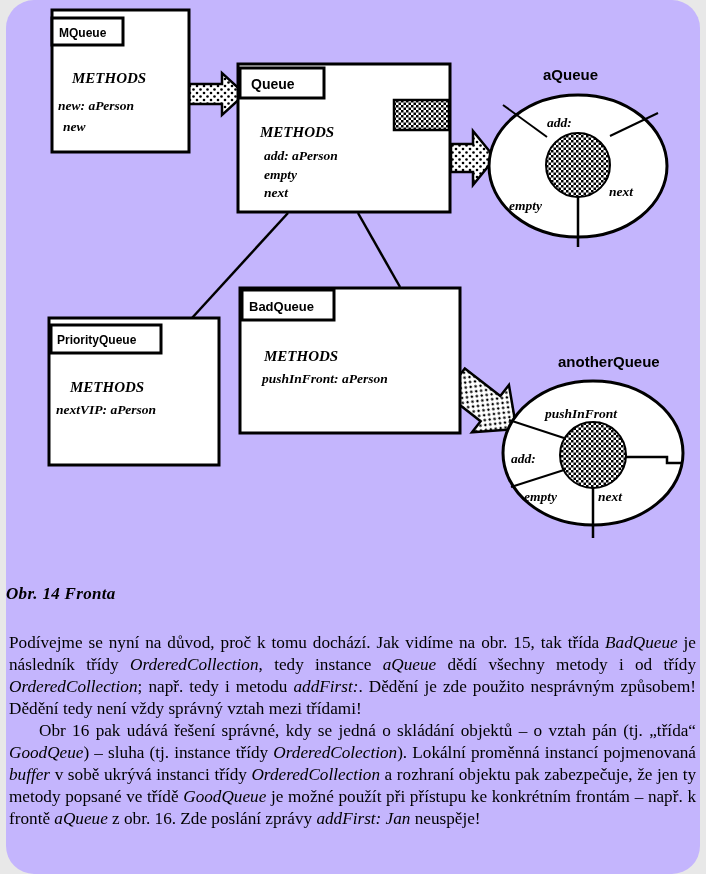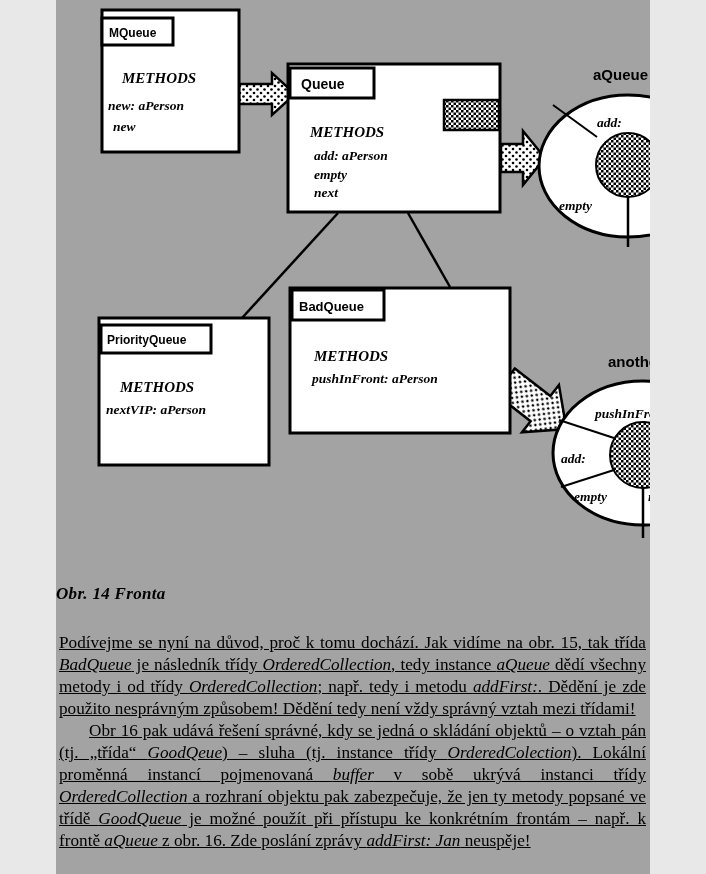--- a/index.html
+++ b/index.html
@@ -1,41 +1,41 @@
 <!DOCTYPE html>
 <html><head>
 <meta charset="utf-8">
 <style>
   html,body{margin:0;padding:0;background:#e8e8e8;}
   .page{
     position:relative;
-    width:594px;height:874px;
-    background:#a3a3a3;
+    width:694px;height:874px;
+    background:#c4b5fd;
     color:#000;
     font-family:"Liberation Serif", serif;
     overflow:hidden;
     margin:0 auto;
+    border-radius:28px;
   }
   svg{display:block;}
   .diagram{position:absolute;left:0;top:0;}
   .tab-label{font-family:"Liberation Sans", sans-serif;font-weight:bold;fill:#000;}
   .methods-title{font-family:"Liberation Serif", serif;font-style:italic;font-weight:bold;fill:#000;}
   .method-item{font-family:"Liberation Serif", serif;font-style:italic;font-weight:bold;fill:#000;}
   .slot-label{font-family:"Liberation Serif", serif;font-style:italic;font-weight:bold;fill:#000;}
   .instance-title{font-family:"Liberation Sans", sans-serif;font-weight:bold;fill:#000;}
   .caption{
     position:absolute;left:0;top:584px;width:706px;
     font-size:17px;font-weight:bold;font-style:italic;
     letter-spacing:.3px;
   }
   .bodytext{
     position:absolute;left:3px;right:4px;top:632px;
     font-size:17.2px;line-height:22px;
     text-align:justify;
-    text-decoration:underline;
   }
   .bodytext p{margin:0;}
   .bodytext p + p{text-indent:30px;}
   .bodytext i{font-style:italic;}
 </style>
 </head>
 <body>
 
 <div class="page">
 

